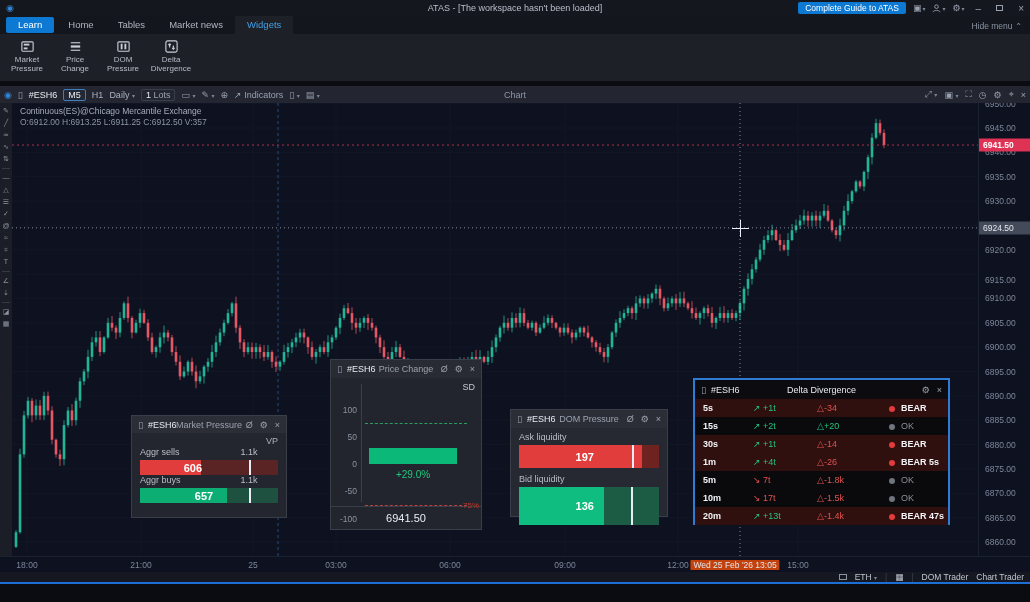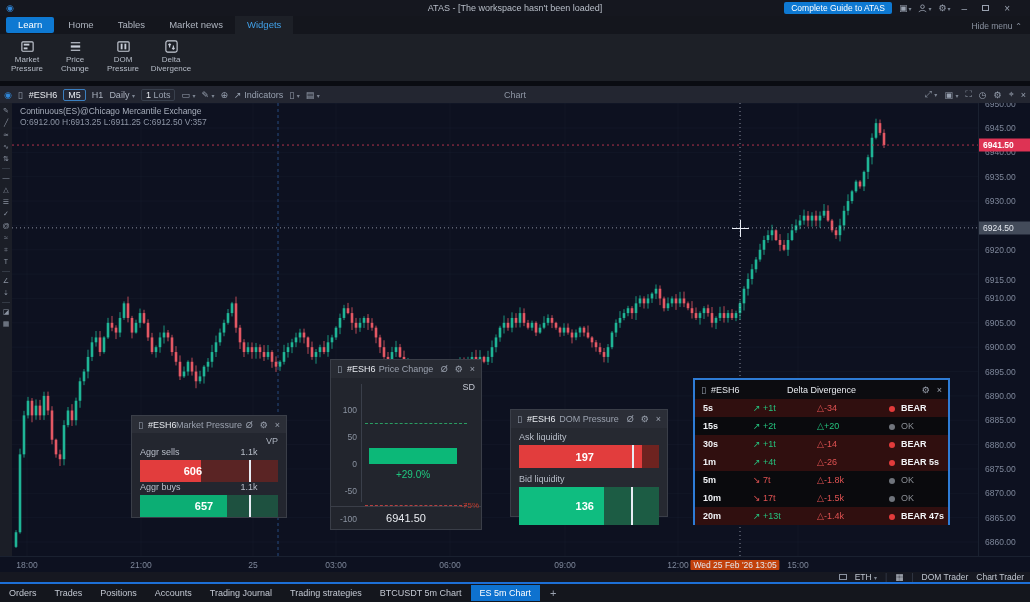--- a/index.html
+++ b/index.html
@@ -5,21 +5,21 @@
   * { box-sizing: border-box; margin: 0; padding: 0; }
   html,body { width:1030px; height:602px; overflow:hidden; background:#0a0c12;
     font-family:"Liberation Sans","DejaVu Sans",sans-serif; }
   #app { position:relative; width:1030px; height:602px; background:#0a0c12; color:#c3c8d2; }
 
   
   .titlebar { position:absolute; left:0; top:0; width:1030px; height:16px; background:#15171f;
     display:flex; align-items:center; font-size:9px; color:#b9bfc9; }
   .titlebar .logo { color:#2f86d8; font-size:9px; margin-left:6px; }
   .titlebar .ttl { position:absolute; left:0; right:0; text-align:center; pointer-events:none; }
-  .tb-right { position:absolute; right:16px; top:0; height:16px; display:flex; align-items:center; gap:7px; }
+  .tb-right { position:absolute; right:2px; top:0; height:16px; display:flex; align-items:center; gap:7px; }
   .guide-btn { background:#0e79d2; color:#fff; font-size:8.5px; padding:1px 7px; border-radius:2px; }
   .tb-ic { color:#9aa2b0; font-size:9px; display:flex; align-items:center; gap:1px; }
   .caret { font-size:6px; color:#7c8492; }
   .win-min,.win-close { color:#9aa2b0; font-size:10px; padding:0 4px; }
   .win-restore { width:7px; height:6px; border:1px solid #9aa2b0; display:inline-block; margin:0 4px; }
 
   
   .menubar { position:absolute; left:0; top:16px; width:1030px; height:18px; background:#14161d;
     display:flex; align-items:flex-end; }
   .menu-tab { font-size:9.5px; color:#aeb4bf; padding:3px 12px 4px; }
@@ -90,21 +90,21 @@
   .panel { position:absolute; background:#23262f; border:1px solid #3a3e48; font-size:9px; z-index:10; }
   .phead { height:18px; background:#2b2e37; display:flex; align-items:center; padding:0 6px; gap:5px; color:#9aa1ae; }
   .phead .sym { color:#e7eaef; }
   .phead .ptitle { position:absolute; left:0; right:0; text-align:center; pointer-events:none; }
   .phead .hics { margin-left:auto; display:flex; gap:7px; z-index:2; }
   .hic2 { color:#9aa1ae; }
   .pbody { position:relative; padding:0 8px; }
   .mode-lbl { text-align:right; color:#aab1bd; font-size:9px; padding:3px 0 1px; }
   .bar-lblrow { position:relative; height:12px; color:#b8bec9; }
   .bar-max { position:absolute; transform:translateX(-50%); color:#b8bec9; }
-  .hbar { position:relative; height:22px; margin-top:1px; overflow:hidden; }
+  .hbar { position:relative; height:15px; margin-top:1px; overflow:hidden; }
   .hbar .fill { position:absolute; left:0; top:0; bottom:0; }
   .hbar .rest { position:absolute; right:0; top:0; bottom:0; }
   .hbar .marker { position:absolute; top:0; bottom:0; width:2px; background:#e8ecf4; }
   .hbar .val { position:absolute; top:50%; transform:translateY(-50%); color:#fff; font-weight:bold; font-size:11px; }
 
   
   .pc-body { position:relative; height:128px; }
   .pc-tick { position:absolute; right:calc(100% - 26px); transform:translateY(-50%); color:#8b93a1; font-size:8.5px; }
   .pc-axis { position:absolute; left:30px; top:6px; bottom:4px; width:1px; background:#3a3f4a; }
   .pc-dash { position:absolute; left:34px; right:14px; height:0; border-top:1px dashed; }
@@ -762,31 +762,20 @@
   <div class="statusrow">
     <span class="batt"></span>
     <span><span>ETH</span> <span class="caret">▾</span></span>
     <span class="st-sep">|</span>
     <span>▦</span>
     <span class="st-sep">|</span>
     <span>DOM Trader</span>
     <span>Chart Trader</span>
   </div>
 
-  <div class="tabbar" id="tabbar">
-      <span class="btab">Orders</span>
-      <span class="btab">Trades</span>
-      <span class="btab">Positions</span>
-      <span class="btab">Accounts</span>
-      <span class="btab">Trading Journal</span>
-      <span class="btab">Trading strategies</span>
-      <span class="btab">BTCUSDT 5m Chart</span>
-      <span class="btab active">ES 5m Chart</span>
-      <span class="btab add">+</span>
-    </div>
 
   <div class="panel" style="left:131px; top:415px; width:156px; height:103px;">
     <div class="phead" style="height:17px;">
       <span class="ct-ic">▯</span>
       <span class="sym">#ESH6</span>
       <span class="ptitle">Market Pressure</span>
       <span class="hics">
         <span class="hic2">Ø</span>
         <span class="hic2">⚙</span>
         <span class="hic2">×</span>

